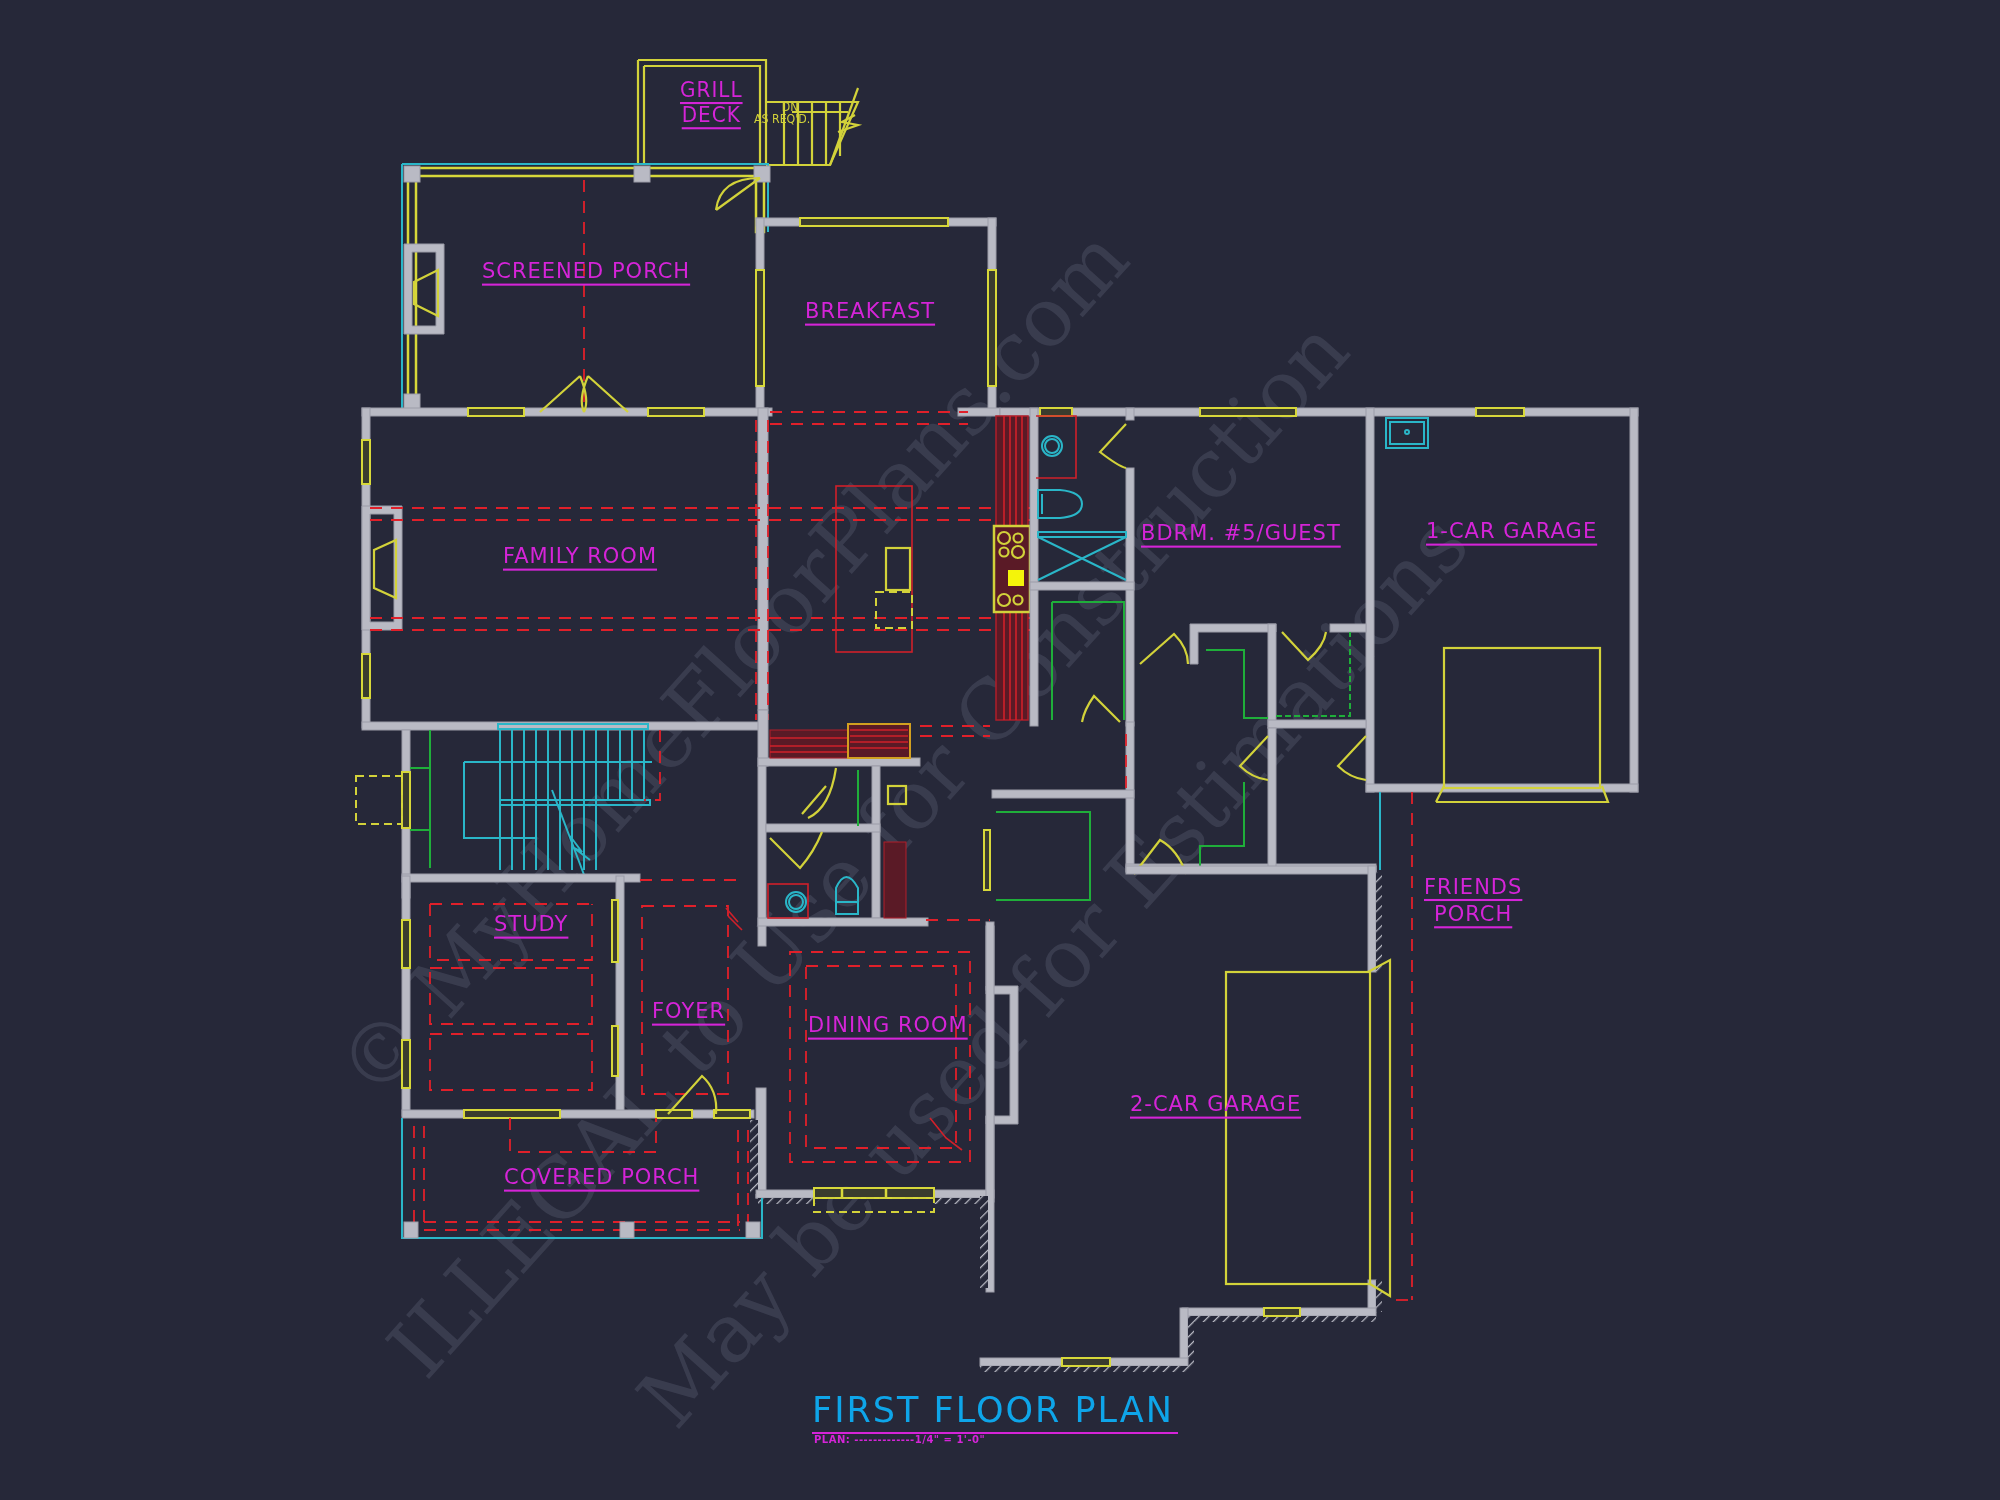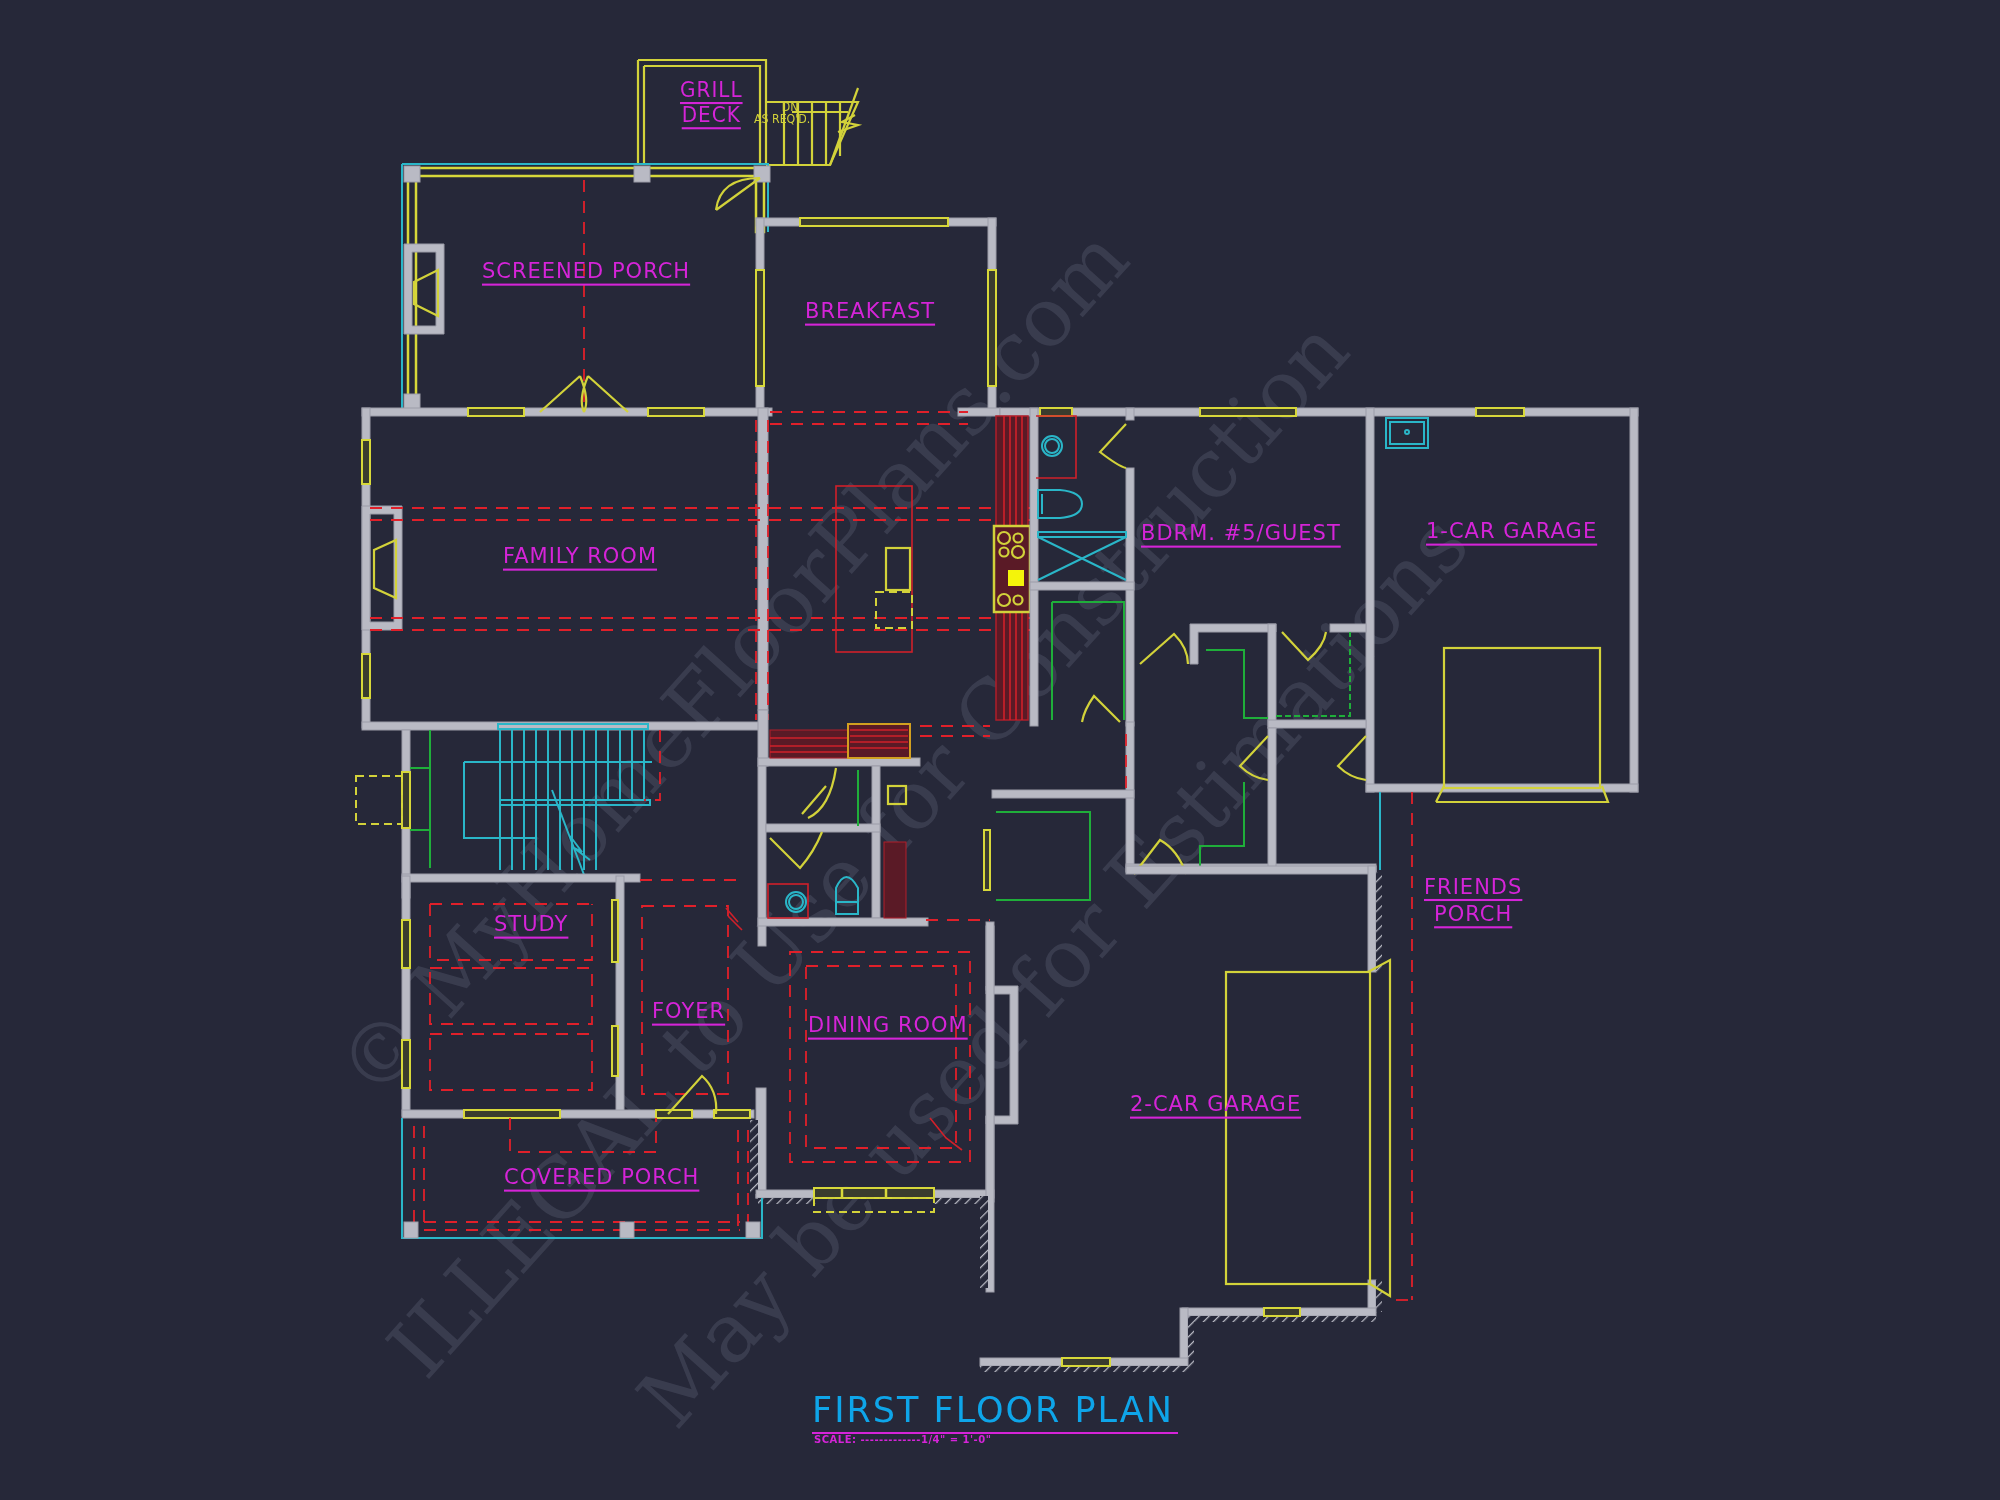--- a/index.html
+++ b/index.html
@@ -314,15 +314,15 @@
   <span>PORCH</span>
 </div>
 <div class="lbl" style="left:494px; top:913px;">STUDY</div>
 <div class="lbl" style="left:652px; top:1000px;">FOYER</div>
 <div class="lbl" style="left:808px; top:1014px;">DINING ROOM</div>
 <div class="lbl" style="left:1130px; top:1093px;">2-CAR GARAGE</div>
 <div class="lbl" style="left:504px; top:1166px;">COVERED PORCH</div>
 
 <div class="title">FIRST FLOOR PLAN</div>
 <div class="scale">
-  <span>SCALE:</span>
+  <span>PLAN:</span>
   <span>-------------</span><span>1/4" = 1'-0"</span>
 </div>
 
 </body></html>

